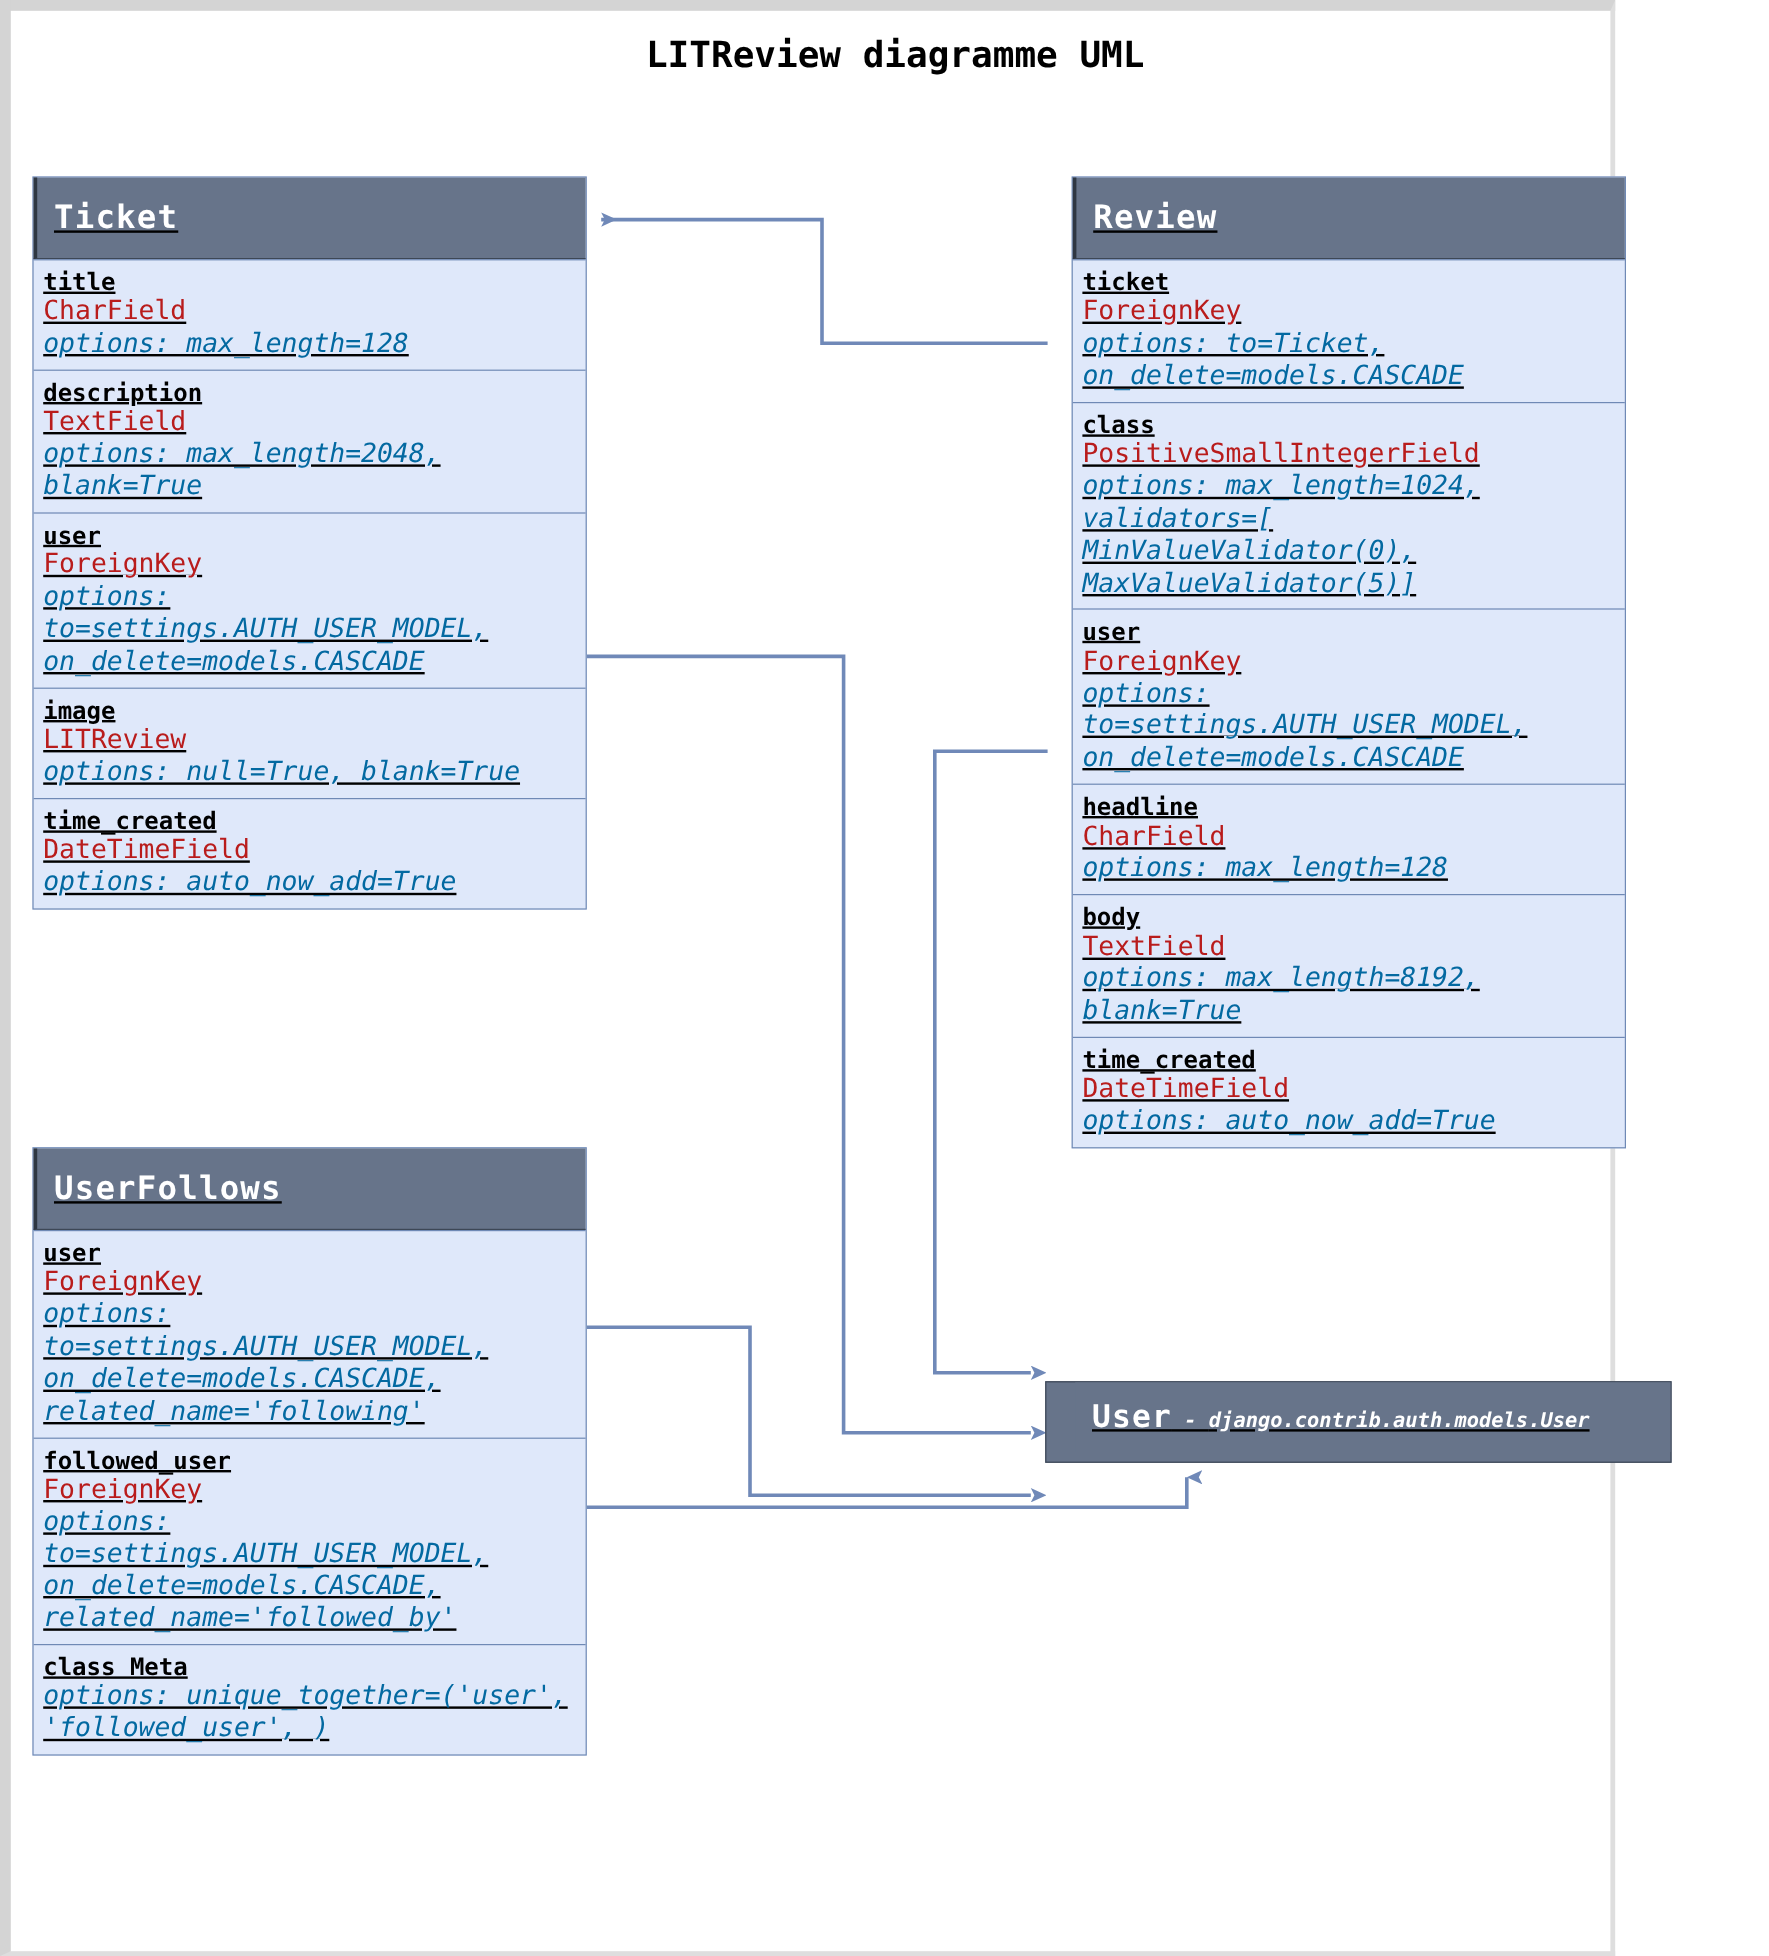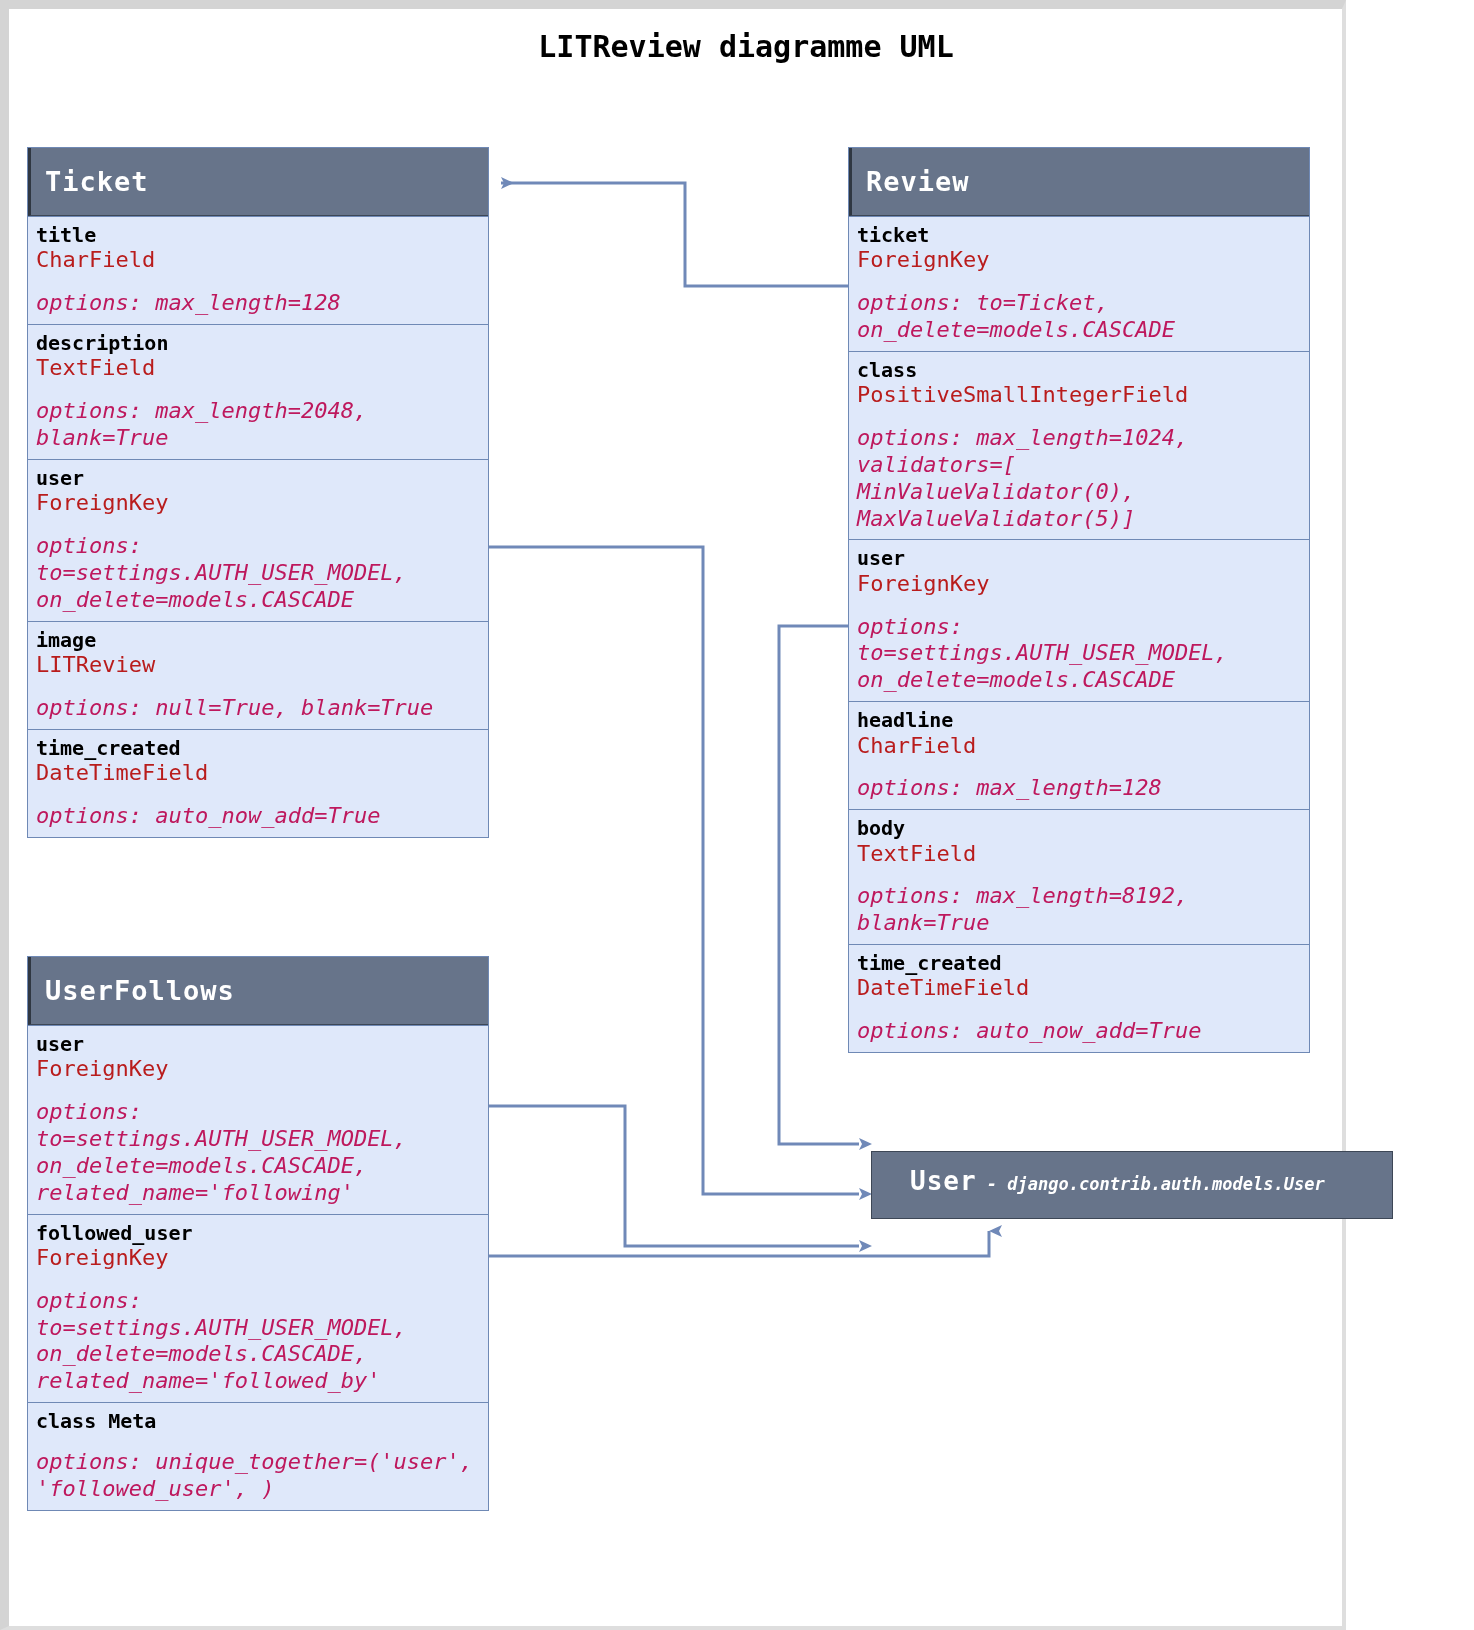--- a/index.html
+++ b/index.html
@@ -34,20 +34,21 @@
     letter-spacing: 0px;
     font-family: "DejaVu Sans Mono", "Liberation Mono", monospace;
   }
 
   
   .umlbox {
     position: absolute;
     box-sizing: border-box;
     border: 1.5px solid #6f89b5;
     background: #dfe8fa;
+    text-decoration: underline;
   }
   .umlhead {
     background: #67748a;
     color: #ffffff;
     font-weight: bold;
     font-size: 27px;
     padding: 18px 8px 18px 14px;
     border-bottom: 1px solid #3d4756;
     border-left: 3px solid #2f3742;
     box-sizing: border-box;
@@ -74,29 +75,28 @@
   }
   .ftype {
     font-size: 22px;
     color: #b91c1c;
     line-height: 1.22;
     white-space: pre;
   }
   .fopts {
     font-style: italic;
     font-size: 22px;
-    color: #be185d;
+    color: #0369a1;
     line-height: 1.22;
     white-space: pre-wrap;
-    margin-top: 16px;
   }
 
   
   #box-ticket      { left: 18px;  top: 138px;  width: 462px; }
-  #box-review      { left: 839px; top: 138px;  width: 462px; }
+  #box-review      { left: 884px; top: 138px;  width: 462px; }
   #box-userfollows { left: 18px;  top: 947px;  width: 462px; }
   #box-user        { left: 862px; top: 1142px; width: 522px; height: 68px;
                      background: #67748a; border: 1.5px solid #3d4756; }
   #box-user .umlhead {
     padding: 14px 10px 14px 14px;
     border-bottom: none;
     font-size: 26px;
   }
 
   

